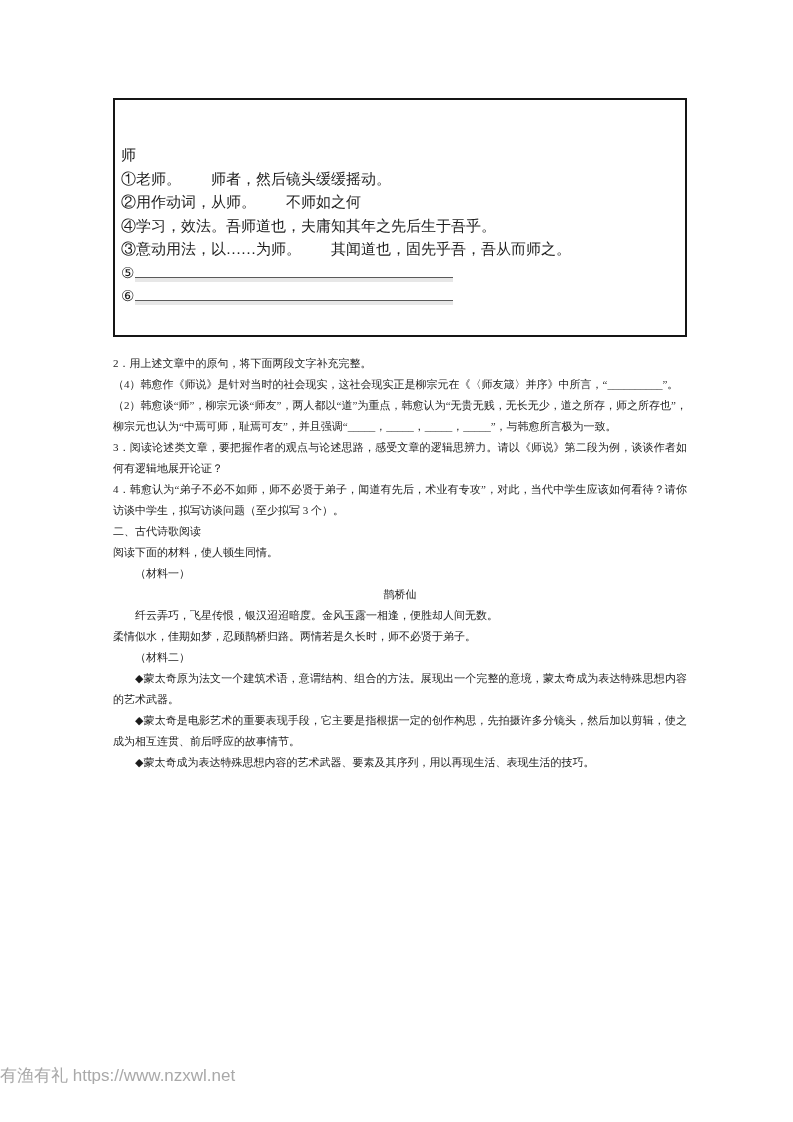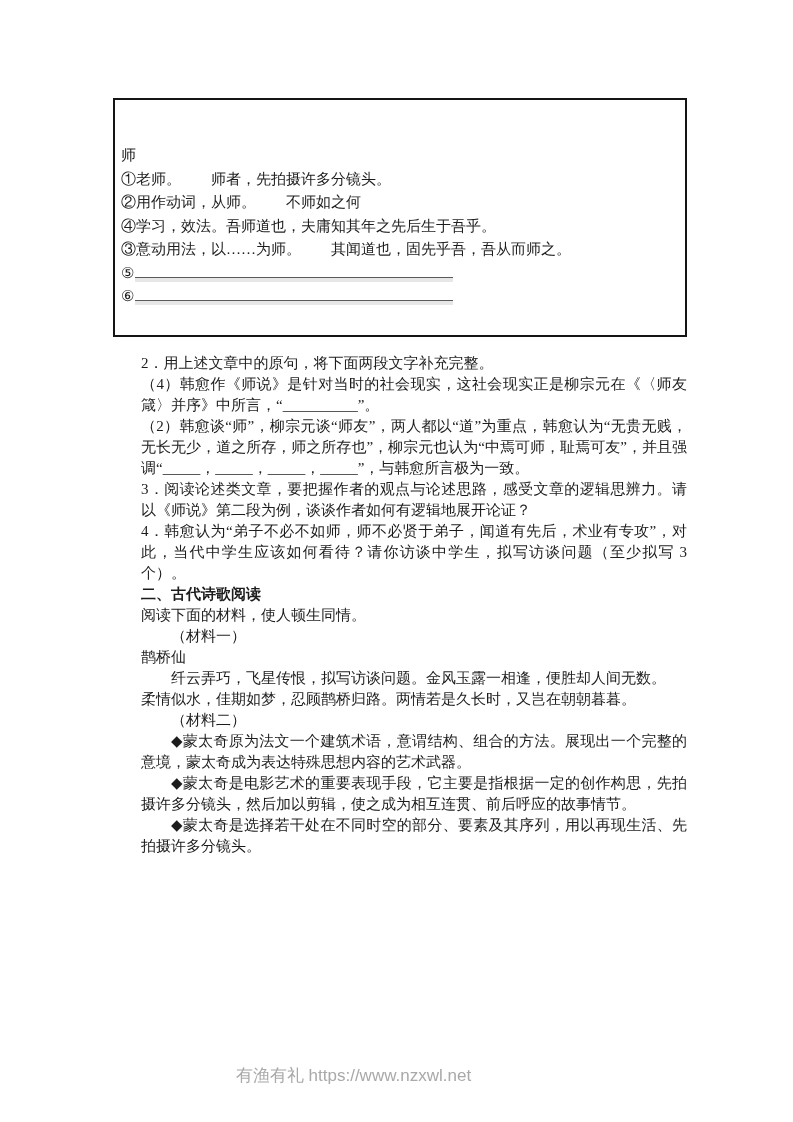--- a/index.html
+++ b/index.html
@@ -38,73 +38,72 @@
     width: 318px;
     height: 15px;
     border-bottom: 1px solid #5a5a5a;
     box-shadow: 0 4px 0 rgba(120,120,120,0.18);
     vertical-align: baseline;
     margin-left: 1px;
   }
   
   .main {
     margin-top: 16px;
-    font-size: 15px;
+    font-size: 11px;
     line-height: 21px;
     text-align: justify;
-    margin-left: 28px;
   }
   .main p { margin: 0; }
   .indent2 { text-indent: 2em; }
-  .center { text-align: left; text-indent: 0; }
-  .bold { font-weight: bold; }
+  .center { text-align: center; text-indent: 0; }
+  .bold { font-weight: normal; }
   
   .footer {
     position: absolute;
     left: 0;
     top: 1064px;
     width: 707px;
-    text-align: center;
+    text-align: left;
     font-family: "Liberation Sans", "DejaVu Sans", sans-serif;
     font-size: 17px;
     color: #a9a9a9;
   }
 </style>
 </head>
 <body>
 
 <div class="page">
 
   <div class="defbox">
     <p>师</p>
-    <p>①老师。　　师者，先拍摄许多分镜头。</p>
+    <p>①老师。　　师者，然后镜头缓缓摇动。</p>
     <p>②用作动词，从师。　　不师如之何</p>
     <p>④学习，效法。吾师道也，夫庸知其年之先后生于吾乎。</p>
     <p>③意动用法，以……为师。　　其闻道也，固先乎吾，吾从而师之。</p>
     <p class="blank-row"><span>⑤</span><span class="blank-line"></span></p>
     <p class="blank-row"><span>⑥</span><span class="blank-line"></span></p>
   </div>
 
   <div class="main">
     <p>2．用上述文章中的原句，将下面两段文字补充完整。</p>
     <p>（4）韩愈作《师说》是针对当时的社会现实，这社会现实正是柳宗元在《〈师友箴〉并序》中所言，“__________”。</p>
     <p>（2）韩愈谈“师”，柳宗元谈“师友”，两人都以“道”为重点，韩愈认为“无贵无贱，无长无少，道之所存，师之所存也”，柳宗元也认为“中焉可师，耻焉可友”，并且强调“_____，_____，_____，_____”，与韩愈所言极为一致。</p>
     <p>3．阅读论述类文章，要把握作者的观点与论述思路，感受文章的逻辑思辨力。请以《师说》第二段为例，谈谈作者如何有逻辑地展开论证？</p>
     <p>4．韩愈认为“弟子不必不如师，师不必贤于弟子，闻道有先后，术业有专攻”，对此，当代中学生应该如何看待？请你访谈中学生，拟写访谈问题（至少拟写 3 个）。</p>
 
     <p class="bold">二、古代诗歌阅读</p>
     <p>阅读下面的材料，使人顿生同情。</p>
 
     <p class="indent2">（材料一）</p>
     <p class="center">鹊桥仙</p>
-    <p class="indent2">纤云弄巧，飞星传恨，拟写访谈问题。金风玉露一相逢，便胜却人间无数。</p>
-    <p>柔情似水，佳期如梦，忍顾鹊桥归路。两情若是久长时，又岂在朝朝暮暮。</p>
+    <p class="indent2">纤云弄巧，飞星传恨，银汉迢迢暗度。金风玉露一相逢，便胜却人间无数。</p>
+    <p>柔情似水，佳期如梦，忍顾鹊桥归路。两情若是久长时，师不必贤于弟子。</p>
 
     <p class="indent2">（材料二）</p>
     <p class="indent2">◆蒙太奇原为法文一个建筑术语，意谓结构、组合的方法。展现出一个完整的意境，蒙太奇成为表达特殊思想内容的艺术武器。</p>
     <p class="indent2">◆蒙太奇是电影艺术的重要表现手段，它主要是指根据一定的创作构思，先拍摄许多分镜头，然后加以剪辑，使之成为相互连贯、前后呼应的故事情节。</p>
-    <p class="indent2">◆蒙太奇是选择若干处在不同时空的部分、要素及其序列，用以再现生活、先拍摄许多分镜头。</p>
+    <p class="indent2">◆蒙太奇成为表达特殊思想内容的艺术武器、要素及其序列，用以再现生活、表现生活的技巧。</p>
 
   </div>
 
 </div>
 
 <div class="footer">有渔有礼 https://www.nzxwl.net</div>
 
 </body></html>

